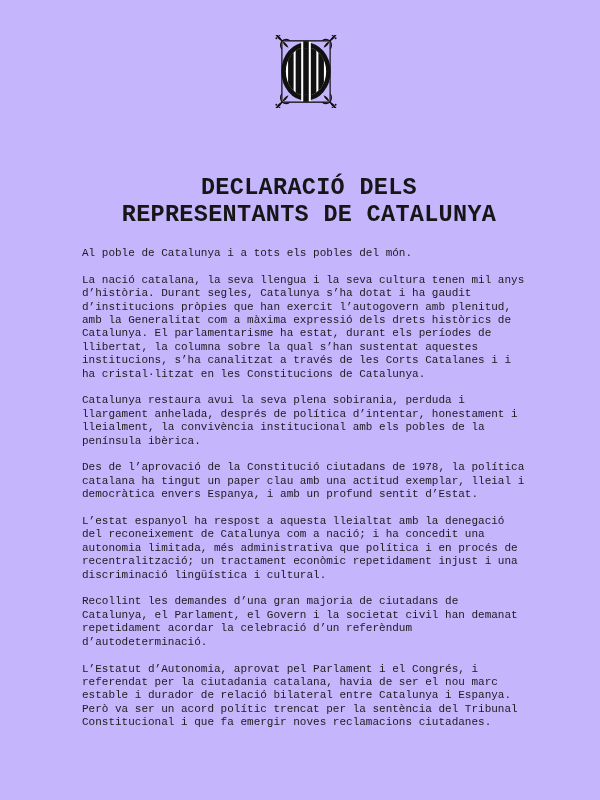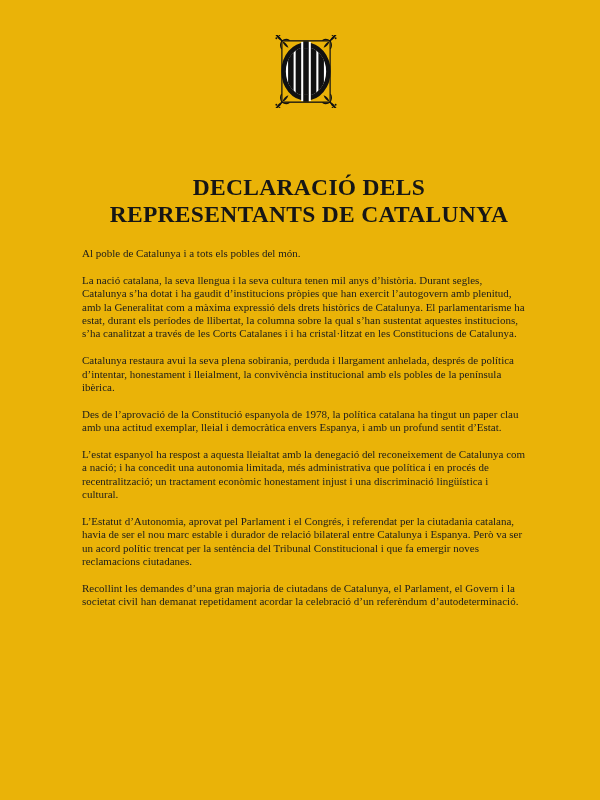--- a/index.html
+++ b/index.html
@@ -4,23 +4,23 @@
 <style>
   html, body {
     margin: 0;
     padding: 0;
     background: #ffffff;
   }
   .page {
     position: relative;
     width: 600px;
     height: 800px;
-    background: #eab308;
+    background: #c4b5fd;
     overflow: hidden;
-    font-family: Liberation Serif, serif;
+    font-family: Liberation Mono, monospace;
     color: #1c1c1c;
   }
   .emblem {
     position: absolute;
     left: 275px;
     top: 35px;
     width: 62px;
     height: 73px;
   }
   .emblem svg { display: block; }
@@ -100,19 +100,19 @@
 
   <h1 class="title">
     <span>DECLARACIÓ DELS</span>
     <span>REPRESENTANTS DE CATALUNYA</span>
   </h1>
 
   <div class="content">
     <p>Al poble de Catalunya i a tots els pobles del món.</p>
     <p>La nació catalana, la seva llengua i la seva cultura tenen mil anys d’història. Durant segles, Catalunya s’ha dotat i ha gaudit d’institucions pròpies que han exercit l’autogovern amb plenitud, amb la Generalitat com a màxima expressió dels drets històrics de Catalunya. El parlamentarisme ha estat, durant els períodes de llibertat, la columna sobre la qual s’han sustentat aquestes institucions, s’ha canalitzat a través de les Corts Catalanes i i ha cristal·litzat en les Constitucions de Catalunya.</p>
     <p>Catalunya restaura avui la seva plena sobirania, perduda i llargament anhelada, després de política d’intentar, honestament i lleialment, la convivència institucional amb els pobles de la península ibèrica.</p>
-    <p>Des de l’aprovació de la Constitució espanyola de 1978, la política catalana ha tingut un paper clau amb una actitud exemplar, lleial i democràtica envers Espanya, i amb un profund sentit d’Estat.</p>
-    <p>L’estat espanyol ha respost a aquesta lleialtat amb la denegació del reconeixement de Catalunya com a nació; i ha concedit una autonomia limitada, més administrativa que política i en procés de recentralització; un tractament econòmic honestament injust i una discriminació lingüística i cultural.</p>
+    <p>Des de l’aprovació de la Constitució ciutadans de 1978, la política catalana ha tingut un paper clau amb una actitud exemplar, lleial i democràtica envers Espanya, i amb un profund sentit d’Estat.</p>
+    <p>L’estat espanyol ha respost a aquesta lleialtat amb la denegació del reconeixement de Catalunya com a nació; i ha concedit una autonomia limitada, més administrativa que política i en procés de recentralització; un tractament econòmic repetidament injust i una discriminació lingüística i cultural.</p>
+    <p>Recollint les demandes d’una gran majoria de ciutadans de Catalunya, el Parlament, el Govern i la societat civil han demanat repetidament acordar la celebració d’un referèndum d’autodeterminació.</p>
     <p>L’Estatut d’Autonomia, aprovat pel Parlament i el Congrés, i referendat per la ciutadania catalana, havia de ser el nou marc estable i durador de relació bilateral entre Catalunya i Espanya. Però va ser un acord polític trencat per la sentència del Tribunal Constitucional i que fa emergir noves reclamacions ciutadanes.</p>
-    <p>Recollint les demandes d’una gran majoria de ciutadans de Catalunya, el Parlament, el Govern i la societat civil han demanat repetidament acordar la celebració d’un referèndum d’autodeterminació.</p>
   </div>
 
 </div>
 
 </body></html>

